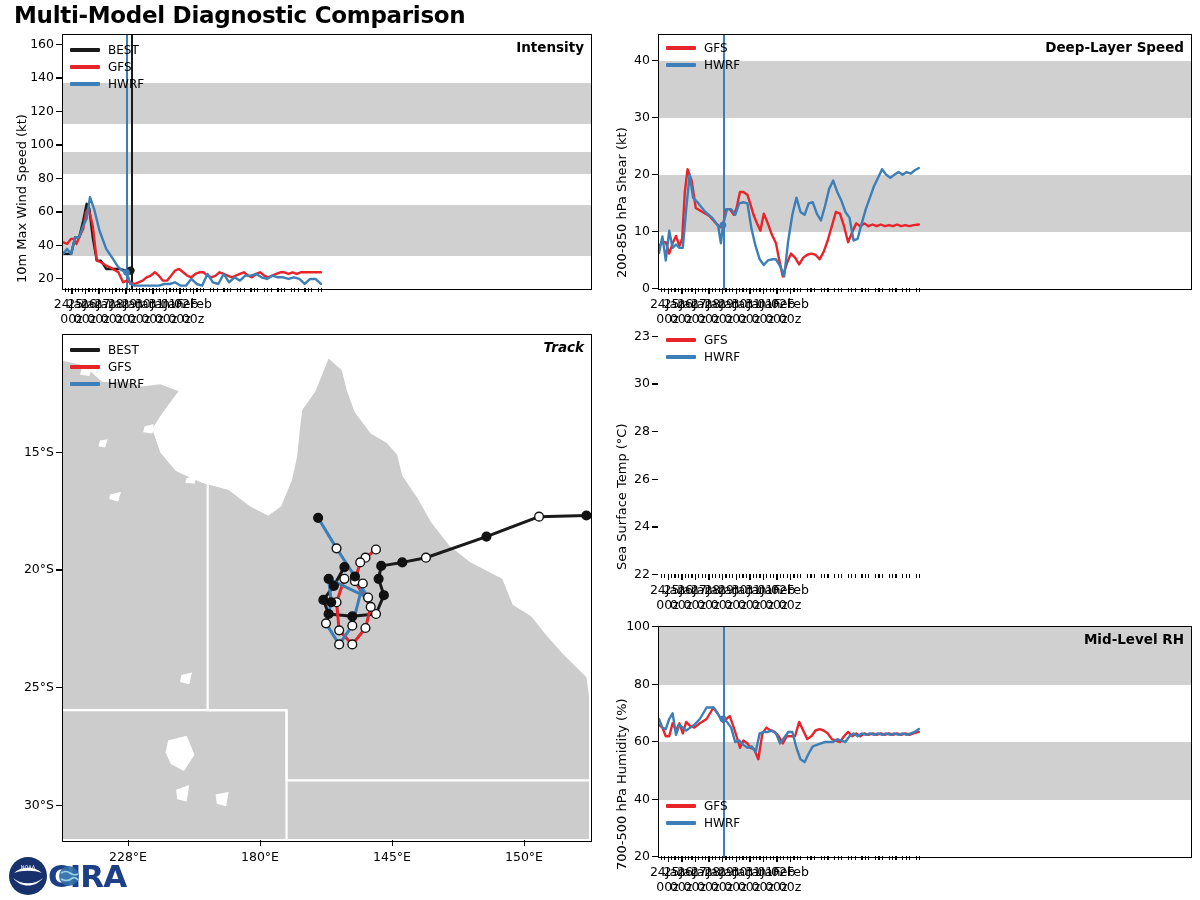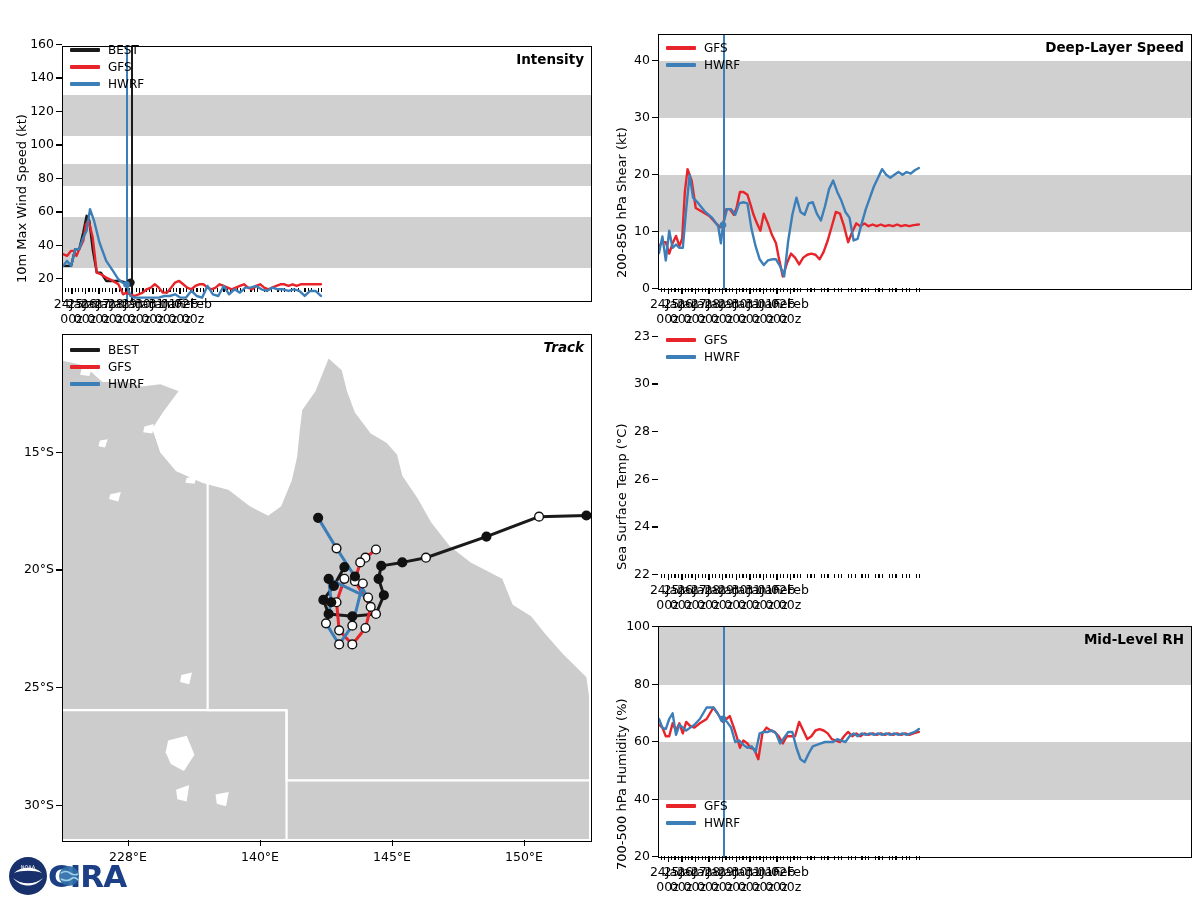--- a/index.html
+++ b/index.html
@@ -36,24 +36,25 @@
   .mapbox{position:absolute;box-sizing:border-box;border:1.6px solid #000;overflow:hidden;background:#ffffff;}
   svg.mapsvg{position:absolute;left:0;top:0;width:100%;height:100%;}
 
   .logo{position:absolute;left:8px;bottom:4px;display:flex;align-items:center;}
 </style>
 </head>
 <body>
 
 <div class="root">
 
+  <div class="title-left">Multi-Model Diagnostic Comparison</div>
 
   <div class="panel" id="p-intensity" style="left:0;top:28px;width:600px;height:292px;">
     <div class="ylab" style="left:14px;top:255px;">10m Max Wind Speed (kt)</div>
-    <div class="plotbox" id="box-intensity" style="left:62px;top:18px;width:530px;height:256px;">
+    <div class="plotbox" id="box-intensity" style="left:62px;top:6px;width:530px;height:256px;">
         <div class="band" style="top: 48.4605px; height: 40.1053px;"></div>
         <div class="band" style="top: 116.974px; height: 21.7237px;"></div>
         <div class="band" style="top: 170.447px; height: 50.1316px;"></div>
       <div class="corner-label">Intensity</div>
       <svg class="series" id="svg-intensity" preserveAspectRatio="none" viewBox="0 0 528 254">
           <polyline points="0.00,218.91 4.05,218.91 8.10,218.91 12.15,202.20 16.20,202.20 20.26,185.49 23.63,168.78 26.33,173.79 29.71,202.20 33.76,225.59 37.81,225.59 43.21,233.95 49.96,233.95 56.72,233.95 63.47,235.62 67.52,235.62" fill="none" stroke="#1a1a1a" stroke-width="2.4" stroke-linejoin="round" stroke-linecap="round"></polyline>
           <polyline points="0.00,207.21 4.05,208.88 8.10,203.87 10.80,203.87 13.50,208.88 16.20,202.20 20.26,193.84 22.96,177.13 25.66,173.79 29.71,190.50 33.76,225.59 37.81,227.26 43.21,230.61 49.96,233.95 55.37,237.29 60.09,247.32 63.47,245.64 66.84,247.32 71.57,248.99 75.62,247.32 79.67,245.64 83.72,242.30 87.77,240.63 91.83,237.29 95.88,240.63 99.93,245.64 103.98,245.64 108.03,240.63 112.08,235.62 116.13,233.95 120.18,237.29 124.24,240.63 128.29,242.30 132.34,238.96 136.39,237.29 140.44,237.29 144.49,240.63 148.54,242.30 152.59,240.63 156.64,237.29 160.70,238.96 164.75,240.63 168.80,242.30 172.85,240.63 176.90,238.96 180.95,237.29 185.00,240.63 189.05,242.30 193.10,238.96 197.16,237.29 201.21,240.63 205.26,242.30 209.31,240.63 213.36,238.96 217.41,237.29 221.46,237.29 225.51,238.96 229.57,237.29 233.62,238.96 237.67,237.29 241.72,237.29 245.77,237.29 249.82,237.29 253.87,237.29 257.92,237.29" fill="none" stroke="#e8242b" stroke-width="2.4" stroke-linejoin="round" stroke-linecap="round"></polyline>
           <polyline points="0.00,218.91 4.05,213.89 8.10,218.91 12.15,202.20 16.20,202.20 20.26,190.50 23.63,183.82 27.01,162.09 31.06,173.79 36.46,195.51 43.21,213.89 49.96,223.92 55.37,232.28 59.42,235.62 63.47,237.29 67.52,248.99 71.57,250.66 75.62,250.66 79.67,250.66 85.07,250.66 90.48,250.66 95.88,250.66 101.28,248.99 106.68,248.99 112.08,247.32 117.48,250.66 122.88,250.66 128.29,243.97 133.69,248.99 139.09,250.66 144.49,238.96 149.89,247.32 155.29,248.99 160.70,238.96 166.10,247.32 171.50,242.30 176.90,245.64 182.30,240.63 187.70,240.63 193.10,238.96 198.51,242.30 203.91,243.97 209.31,240.63 214.71,242.30 220.11,242.30 225.51,243.97 230.92,242.30 236.32,243.97 241.72,248.99 247.12,243.97 252.52,243.97 257.92,248.99" fill="none" stroke="#3c7fb8" stroke-width="2.4" stroke-linejoin="round" stroke-linecap="round"></polyline>
           <circle cx="67.51918158567776" cy="235.6184210526316" r="4.2" fill="#1a1a1a"></circle>
           <circle cx="63.468030690537084" cy="237.28947368421052" r="3.4" fill="#3c7fb8"></circle>
@@ -242,21 +243,21 @@
         <span class="lbl">GFS</span>
         </div>
       <div class="row">
         <span class="swatch" style="background:#3c7fb8;"></span>
         <span class="lbl">HWRF</span>
         </div>
     </div>
   <div class="xtickmark" style="left: 128px; top: 510px; height: 6px;"></div>
       <div class="xtick" style="left: 93px; top: 519px; width: 70px;">228°E</div>
       <div class="xtickmark" style="left: 260px; top: 510px; height: 6px;"></div>
-      <div class="xtick" style="left: 225px; top: 519px; width: 70px;">140°E</div>
+      <div class="xtick" style="left: 225px; top: 519px; width: 70px;">180°E</div>
       <div class="xtickmark" style="left: 392px; top: 510px; height: 6px;"></div>
       <div class="xtick" style="left: 357px; top: 519px; width: 70px;">145°E</div>
       <div class="xtickmark" style="left: 524px; top: 510px; height: 6px;"></div>
       <div class="xtick" style="left: 489px; top: 519px; width: 70px;">150°E</div>
       <div class="ytickmark" style="left: 56px; top: 121.674px; width: 6px;"></div>
       <div class="ytick" style="left: 6px; top: 113.674px; width: 48px;">15°S</div>
       <div class="ytickmark" style="left: 56px; top: 239.349px; width: 6px;"></div>
       <div class="ytick" style="left: 6px; top: 231.349px; width: 48px;">20°S</div>
       <div class="ytickmark" style="left: 56px; top: 357.023px; width: 6px;"></div>
       <div class="ytick" style="left: 6px; top: 349.023px; width: 48px;">25°S</div>

